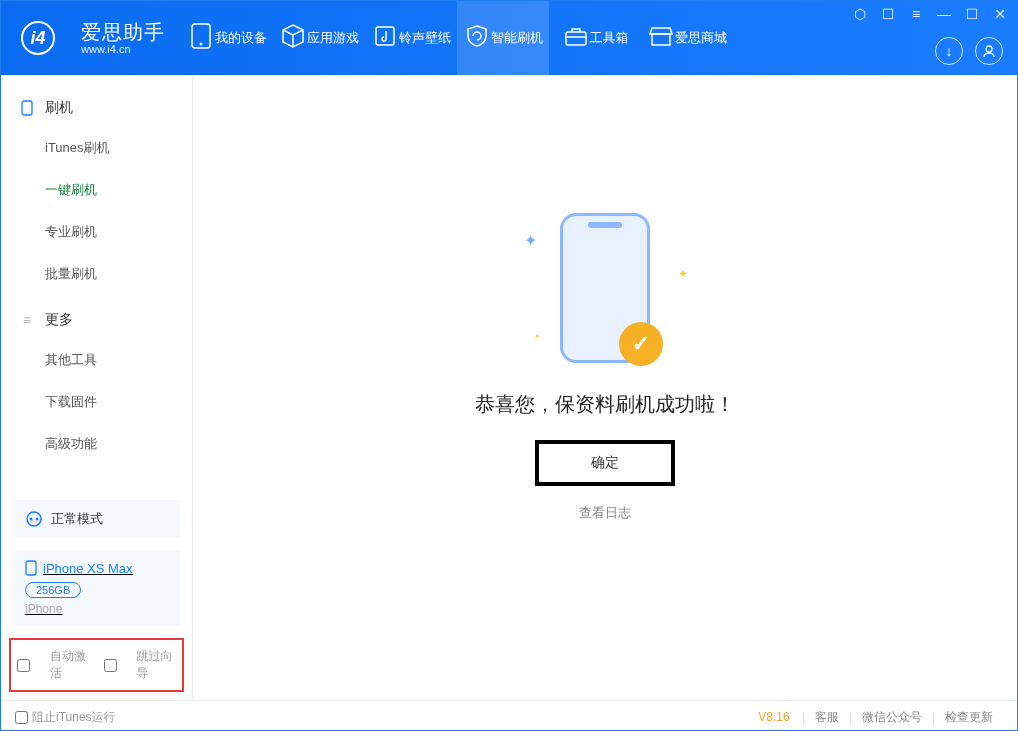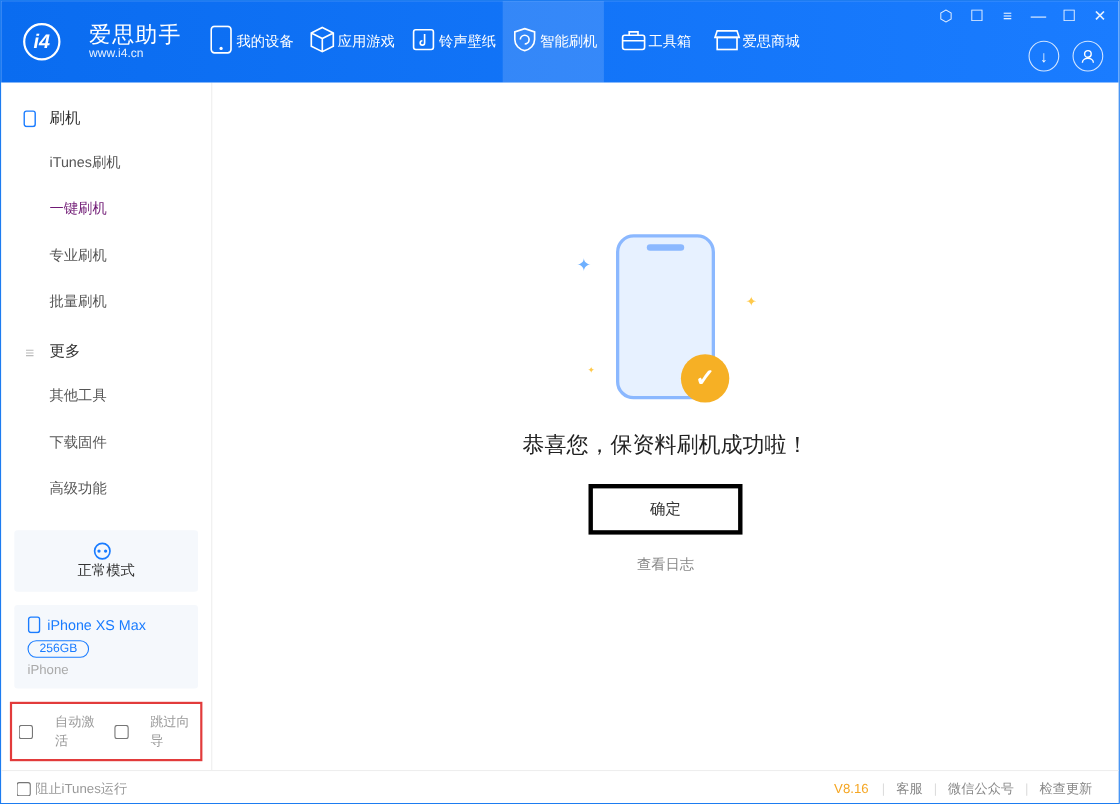--- a/index.html
+++ b/index.html
@@ -22,26 +22,26 @@
 .win-controls span { width: 18px; height: 18px; display:flex; align-items:center; justify-content:center; font-size: 14px; cursor:pointer; opacity:.9; }
 .side-actions { position: absolute; right: 14px; bottom: 10px; display:flex; gap:12px; }
 .circ-btn { width: 28px; height: 28px; border: 1.5px solid rgba(255,255,255,.8); border-radius: 50%; display:flex; align-items:center; justify-content:center; cursor:pointer; font-size:14px; }
 
 .body { display:flex; height: 625px; }
 .sidebar { width: 192px; border-right: 1px solid #eee; padding-top: 14px; display:flex; flex-direction:column; }
 .sb-section { padding: 0 0 6px 0; }
 .sb-head { display:flex; align-items:center; padding: 10px 18px; color:#333; font-size:14px; font-weight:500; }
 .sb-head .hicon { width:16px; height:16px; margin-right:10px; display:flex; align-items:center; justify-content:center; }
 .sb-item { padding: 12px 18px 12px 44px; font-size: 13px; color:#555; cursor:pointer; }
-.sb-item.active { color:#701a75; }
+.sb-item.active { color:#15803d; }
 
 .sb-spacer { flex:1; }
-.status-box { margin: 0 12px 12px; background:#f5f8fc; border-radius:3px; padding:10px 12px; display:flex; align-items:center; font-size:13px; color:#333;flex-direction:column; }
+.status-box { margin: 0 12px 12px; background:#f5f8fc; border-radius:3px; padding:10px 12px; display:flex; align-items:center; font-size:13px; color:#333; }
 .status-dot { width:18px; height:18px; margin-right:8px; }
-.device-box { margin: 0 12px 8px; background:#f5f8fc; border-radius:3px; padding:10px 12px; font-size:13px; }
+.device-box { margin: 0 12px 8px; background:#f5f8fc; border-radius:3px; padding:10px 12px; font-size:13px;text-decoration:underline; }
 .device-box .dname { color:#1a7cff; font-weight:500; display:flex; align-items:center; gap:6px; }
 .device-box .badge { display:inline-block; border:1px solid #1a7cff; color:#1a7cff; border-radius:10px; padding:1px 10px; font-size:11px; margin-top:6px; }
 .device-box .dtype { color:#aaa; font-size:12px; margin-top:4px; }
 
 .opt-row { margin: 4px 8px 8px; border:2px solid #e23b3b; padding:8px 6px; display:flex; gap:14px; }
 .opt { display:flex; align-items:center; font-size:12px; color:#999; gap:20px; }
 .opt input { width:13px; height:13px; }
 
 .main { flex:1; display:flex; flex-direction:column; align-items:center; justify-content:center; }
 .img-area { margin-top: -40px; display:flex; align-items:center; justify-content:center; }

